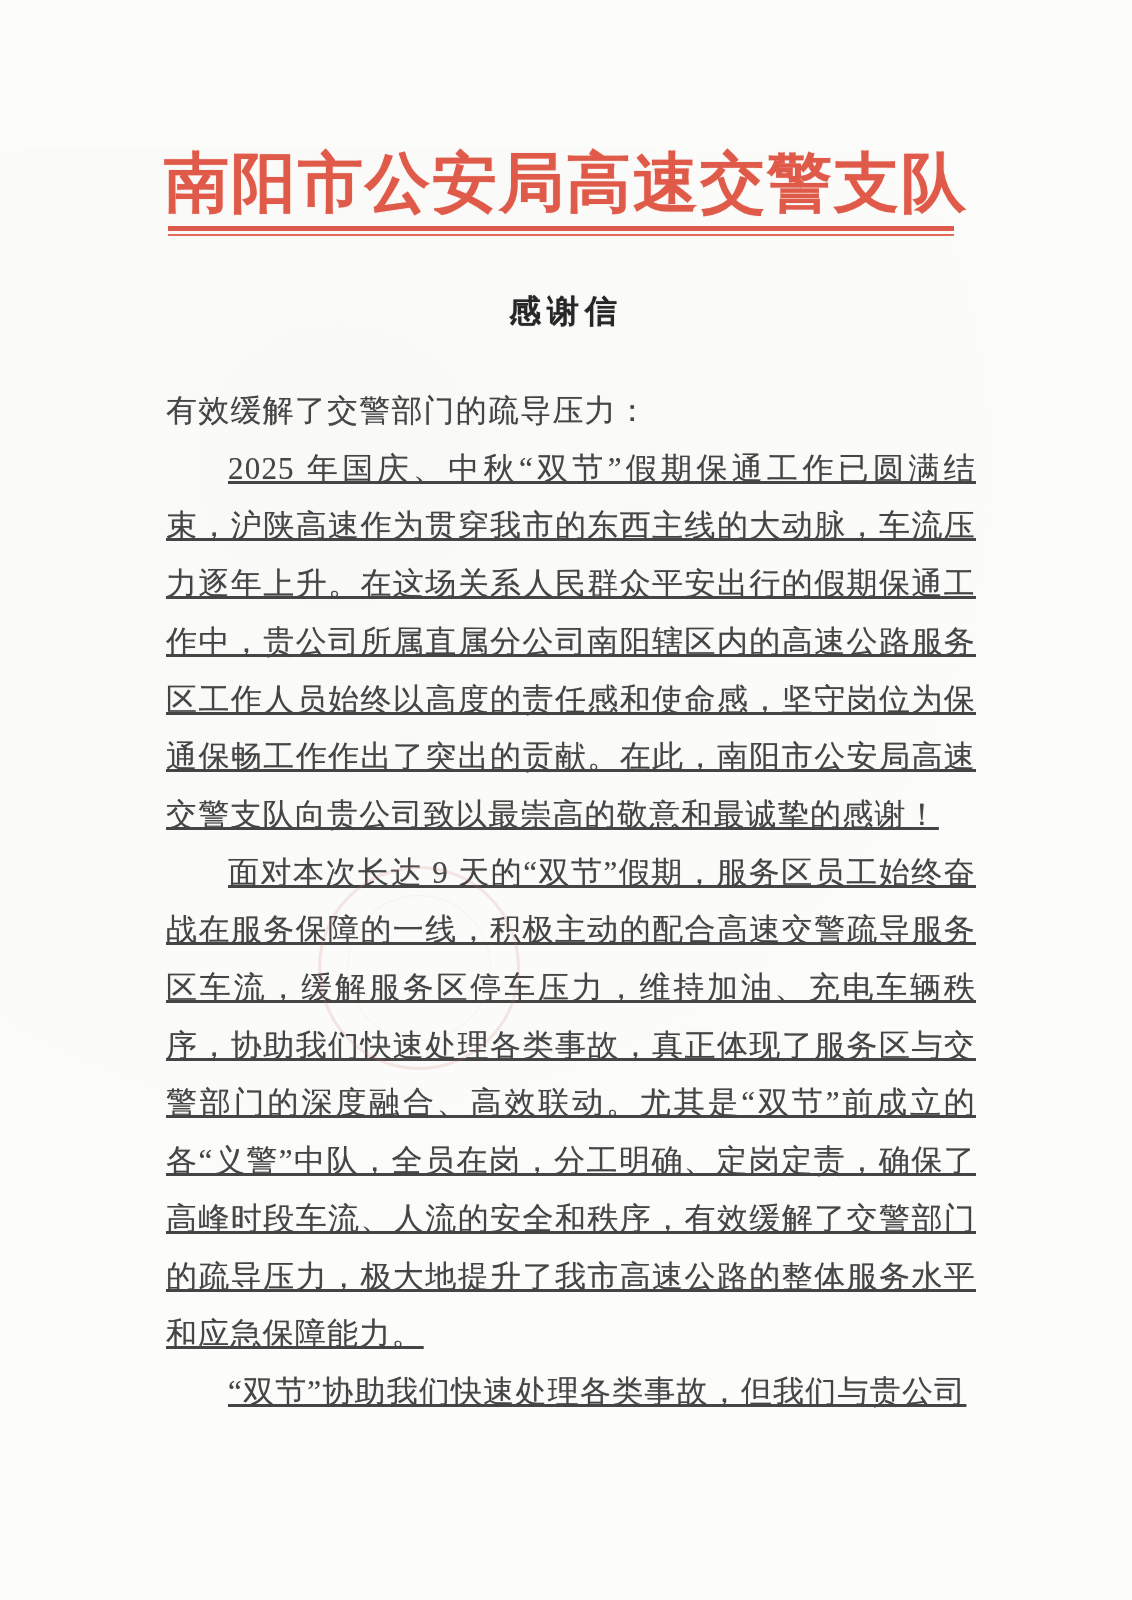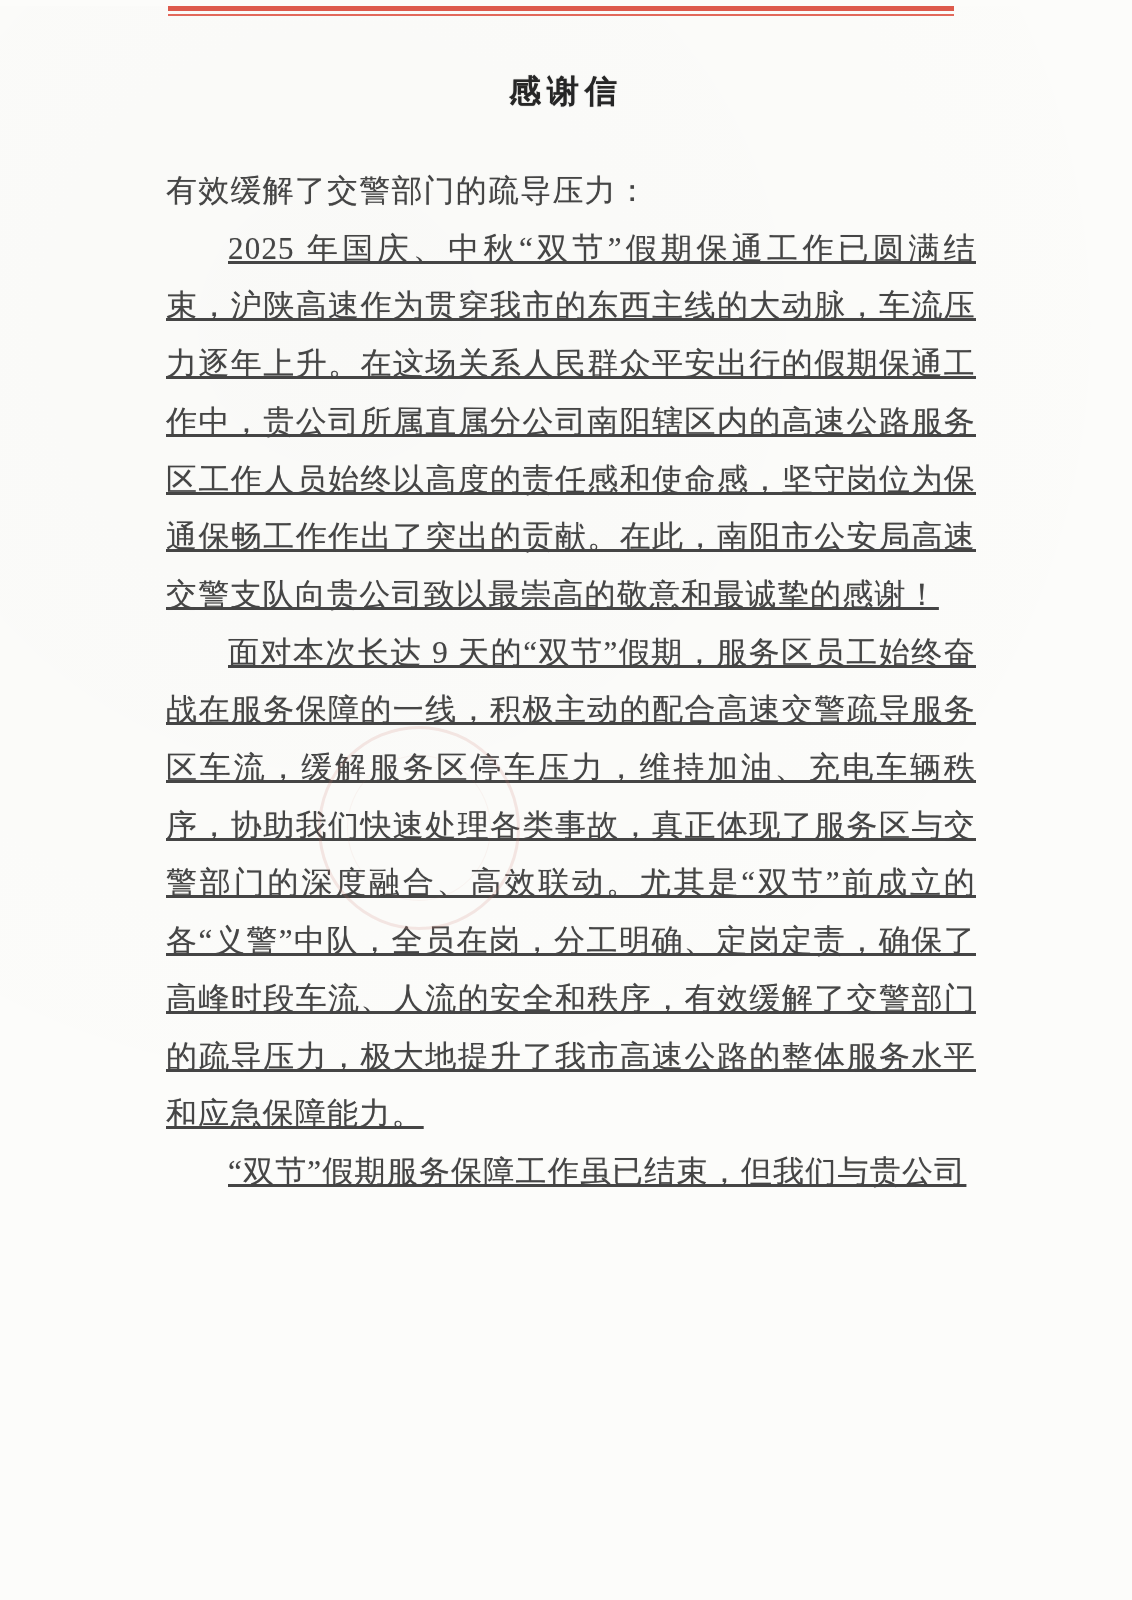--- a/index.html
+++ b/index.html
@@ -99,30 +99,31 @@
     inset: 26px;
     border-radius: 50%;
     border: 1px solid rgba(210,125,113,0.07);
   }
 </style>
 </head>
 <body>
 
 <div class="page" data-name="letter-page">
 
+  <div class="letterhead-title" data-name="letterhead-title">南阳市公安局高速交警支队</div>
 
   <div class="letterhead-divider" data-name="letterhead-divider">
     <div class="rule-thick" data-name="letterhead-rule-thick"></div>
     <div class="rule-thin" data-name="letterhead-rule-thin"></div>
   </div>
 
   <div class="letter-title" data-name="letter-title">感谢信</div>
 
   <div class="letter-body" data-name="letter-body">
     <p data-name="salutation">有效缓解了交警部门的疏导压力：</p>
     <p data-name="body-paragraph">2025 年国庆、中秋“双节”假期保通工作已圆满结束，沪陕高速作为贯穿我市的东西主线的大动脉，车流压力逐年上升。在这场关系人民群众平安出行的假期保通工作中，贵公司所属直属分公司南阳辖区内的高速公路服务区工作人员始终以高度的责任感和使命感，坚守岗位为保通保畅工作作出了突出的贡献。在此，南阳市公安局高速交警支队向贵公司致以最崇高的敬意和最诚挚的感谢！</p>
     <p data-name="body-paragraph">面对本次长达 9 天的“双节”假期，服务区员工始终奋战在服务保障的一线，积极主动的配合高速交警疏导服务区车流，缓解服务区停车压力，维持加油、充电车辆秩序，协助我们快速处理各类事故，真正体现了服务区与交警部门的深度融合、高效联动。尤其是“双节”前成立的各“义警”中队，全员在岗，分工明确、定岗定责，确保了高峰时段车流、人流的安全和秩序，有效缓解了交警部门的疏导压力，极大地提升了我市高速公路的整体服务水平和应急保障能力。</p>
-    <p data-name="body-paragraph">“双节”假期服务保障工作虽已结束，但我们与贵公司</p>
+    <p data-name="body-paragraph">“双节”协助我们快速处理各类事故，但我们与贵公司</p>
   </div>
 
   <div class="stamp-bleed" data-name="stamp-bleedthrough"></div>
 
 </div>
 
 </body></html>

